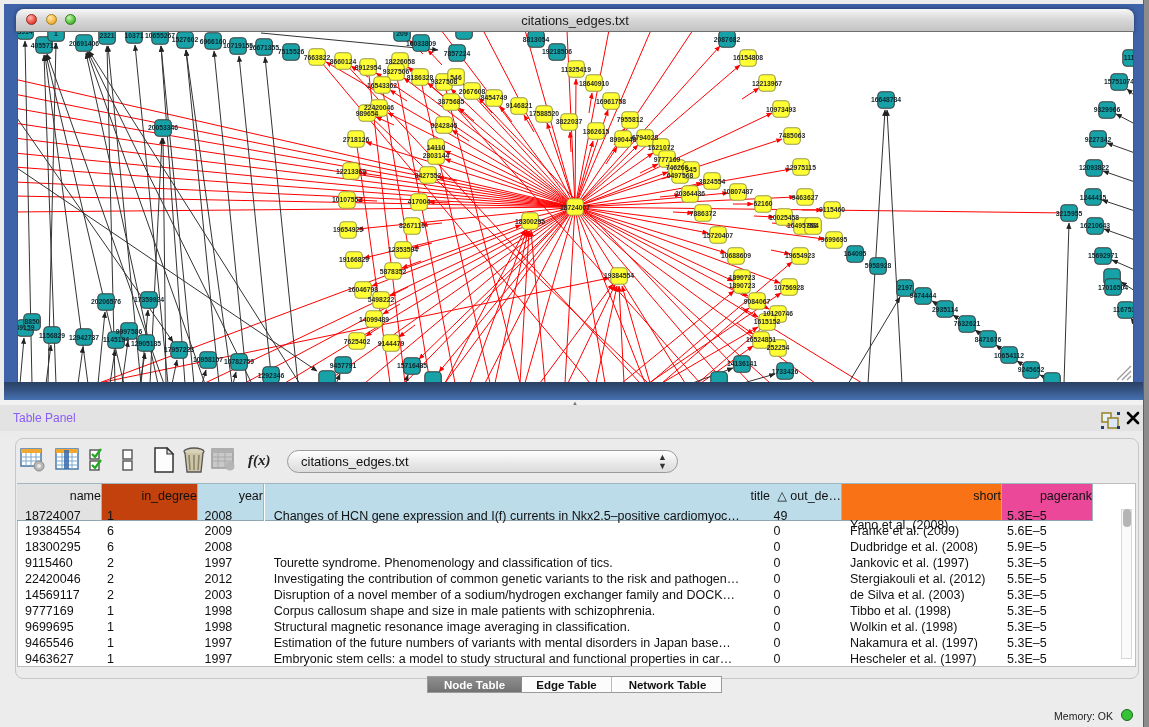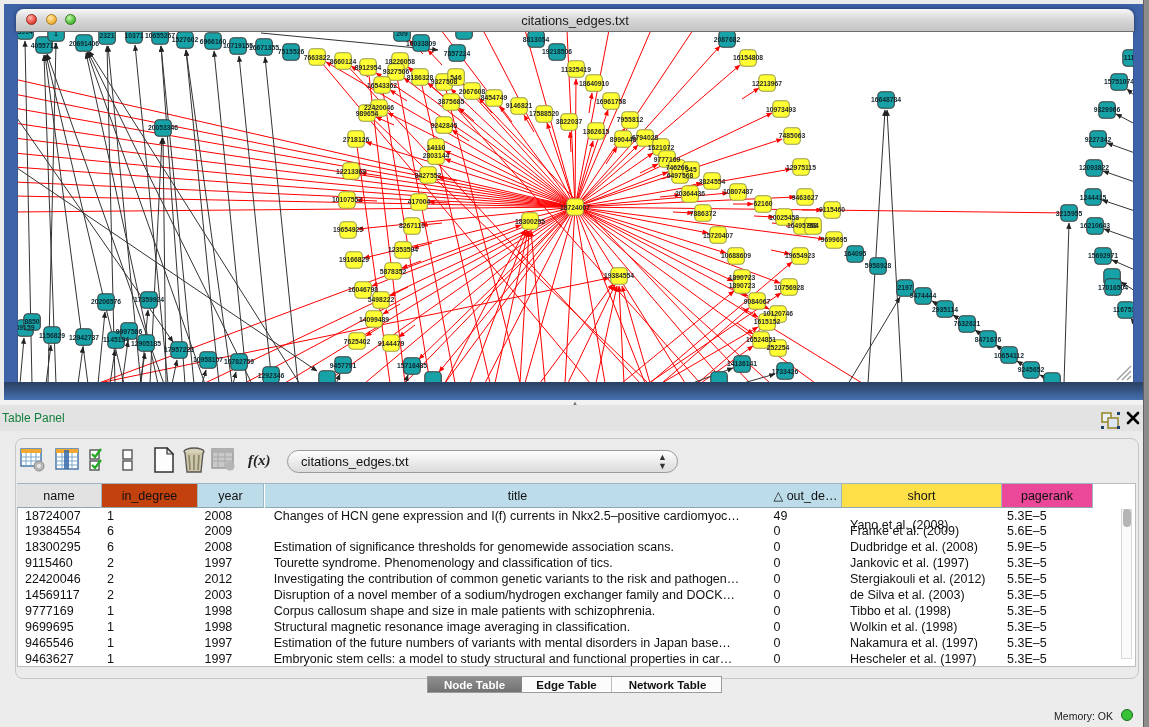--- a/index.html
+++ b/index.html
@@ -9,28 +9,28 @@
 #titlebar{left:16px;top:9px;width:1118px;height:23px;border-radius:8px 8px 0 0;
  background:linear-gradient(#f7f7f7,#d9d9d9 45%,#c3c3c3);border-bottom:1px solid #6f6f6f;
  box-shadow:0 0 4px rgba(0,0,20,.5)}
 .light{position:absolute;top:5px;width:11px;height:11px;border-radius:50%}
 #title{position:absolute;top:4px;left:0;width:100%;text-align:center;font-size:13px;color:#1c1c1c}
 #canvasw{left:17px;top:32px;width:1117px;height:350px;background:#fff}
 #bottomband{left:4px;top:382px;width:1139px;height:18px;background:linear-gradient(#2a4163,#33517f 40%,#4671b1)}
 #divider{left:0;top:400px;width:1143px;height:5px;background:#f2f2f2}
 #tpbar{left:0;top:405px;width:1143px;height:26px;background:#e3e3e3}
 #tpbar2{left:0;top:431px;width:1143px;height:7px;background:#ebebeb}
-#tptext{left:2px;top:411px;font-size:12px;color:#15803d}
+#tptext{left:13px;top:411px;font-size:12px;color:#8b5cf6}
 #panel{left:15px;top:438px;width:1124px;height:241px;background:#ebebeb;border:1px solid #c6c6c6;border-radius:8px}
 #combo{left:287px;top:450px;width:391px;height:23px;border:1px solid #9a9a9a;border-radius:12px;
  background:linear-gradient(#ffffff,#e8e8e8 60%,#dcdcdc);font-size:13px;color:#111;line-height:21px;padding-left:13px}
 #combo .arr{position:absolute;right:10px;top:2px;font-size:9px;color:#333;line-height:9px}
 #tablew{left:17px;top:483px;width:1119px;height:184px;background:#fff;border:1px solid #bdbdbd}
-.th{position:absolute;top:483px;height:25px;border-right:1px solid #9fb6c0;border-top:1px solid #9fb6c0;border-bottom:1px solid #8fa6b0;
- font-size:12.5px;color:#111;text-align:center;line-height:25px}
+.th{position:absolute;top:483px;height:38px;border-right:1px solid #9fb6c0;border-top:1px solid #9fb6c0;border-bottom:1px solid #8fa6b0;
+ font-size:12.5px;color:#111;text-align:right;line-height:25px}
 .td{position:absolute;font-size:12.5px;color:#111;white-space:nowrap}
 #sbtrack{left:1121px;top:509px;width:11px;height:150px;background:#fafafa;border:1px solid #d8d8d8}
 #sbthumb{left:1122.5px;top:509px;width:8px;height:18px;background:#b5b5b5;border-radius:4px}
 #tabs{left:427px;top:676px;width:295px;height:17px;border:1px solid #9b9b9b;border-radius:0;background:#fcfcfc;overflow:hidden}
 .tabseg{position:absolute;top:0;height:17px;font-size:11.5px;font-weight:bold;text-align:center;line-height:16px;color:#111}
 #memory{right:36px;top:710px;font-size:10.5px;color:#222}
 #memdot{left:1121px;top:709px;width:12px;height:12px;border-radius:50%;background:#35c335;border:1px solid #1d691d}
 .icon{position:absolute;top:447px}
 #fx{left:248px;top:452px;font-size:15px;font-style:italic;font-weight:bold;color:#222;font-family:"Liberation Serif",serif}
 #floaticon{left:1101px;top:412px}
@@ -598,39 +598,38 @@
  <circle cx="19" cy="19" r="4.5" fill="#b5b5b5"></circle>
 </svg>
 <div class="abs" id="fx">f(x)</div>
 <div class="abs" id="combo">citations_edges.txt<span class="arr">▲<br>▼</span></div>
 <div class="abs" id="tablew"></div>
 <div class="th" style="left:17px;width:85px;background:#e2e2e2">name</div>
 <div class="th" style="left:102px;width:96px;background:#c2410c">in_degree</div>
 <div class="th" style="left:198px;width:66px;background:#bcdcea">year</div>
 <div class="th" style="left:265px;width:506px;background:#bcdcea">title</div>
 <div class="th" style="left:770px;width:72px;background:#bcdcea">△ out_de…</div>
-<div class="th" style="left:842px;width:160px;background:#fde047">short</div>
+<div class="th" style="left:842px;width:160px;background:#f97316">short</div>
 <div class="th" style="left:1002px;width:91px;background:#ec4899">pagerank</div>
 <div class="td" style="left:25px;top:508.5px">18724007</div>
     <div class="td" style="left:107px;top:508.5px">1</div>
     <div class="td" style="left:204.5px;top:508.5px">2008</div>
     <div class="td" style="left:273.7px;top:508.5px">Changes of HCN gene expression and I(f) currents in Nkx2.5–positive cardiomyoc…</div>
     <div class="td" style="left:773.6px;top:508.5px">49</div>
     <div class="td" style="left:850px;top:518px">Yano et al. (2008)</div>
     <div class="td" style="left:1007px;top:508.5px">5.3E–5</div>
 <div class="td" style="left:25px;top:524.4px">19384554</div>
     <div class="td" style="left:107px;top:524.4px">6</div>
     <div class="td" style="left:204.5px;top:524.4px">2009</div>
     <div class="td" style="left:773.6px;top:524.4px">0</div>
     <div class="td" style="left:850px;top:524.4px">Franke et al. (2009)</div>
     <div class="td" style="left:1007px;top:524.4px">5.6E–5</div>
 <div class="td" style="left:25px;top:540.3px">18300295</div>
     <div class="td" style="left:107px;top:540.3px">6</div>
     <div class="td" style="left:204.5px;top:540.3px">2008</div>
-    <div class="td" style="left:273.7px;top:540.3px">Estimation of significance thresholds for genomewide association scans.</div>
     <div class="td" style="left:773.6px;top:540.3px">0</div>
     <div class="td" style="left:850px;top:540.3px">Dudbridge et al. (2008)</div>
     <div class="td" style="left:1007px;top:540.3px">5.9E–5</div>
 <div class="td" style="left:25px;top:556.2px">9115460</div>
     <div class="td" style="left:107px;top:556.2px">2</div>
     <div class="td" style="left:204.5px;top:556.2px">1997</div>
     <div class="td" style="left:273.7px;top:556.2px">Tourette syndrome. Phenomenology and classification of tics.</div>
     <div class="td" style="left:773.6px;top:556.2px">0</div>
     <div class="td" style="left:850px;top:556.2px">Jankovic et al. (1997)</div>
     <div class="td" style="left:1007px;top:556.2px">5.3E–5</div>

